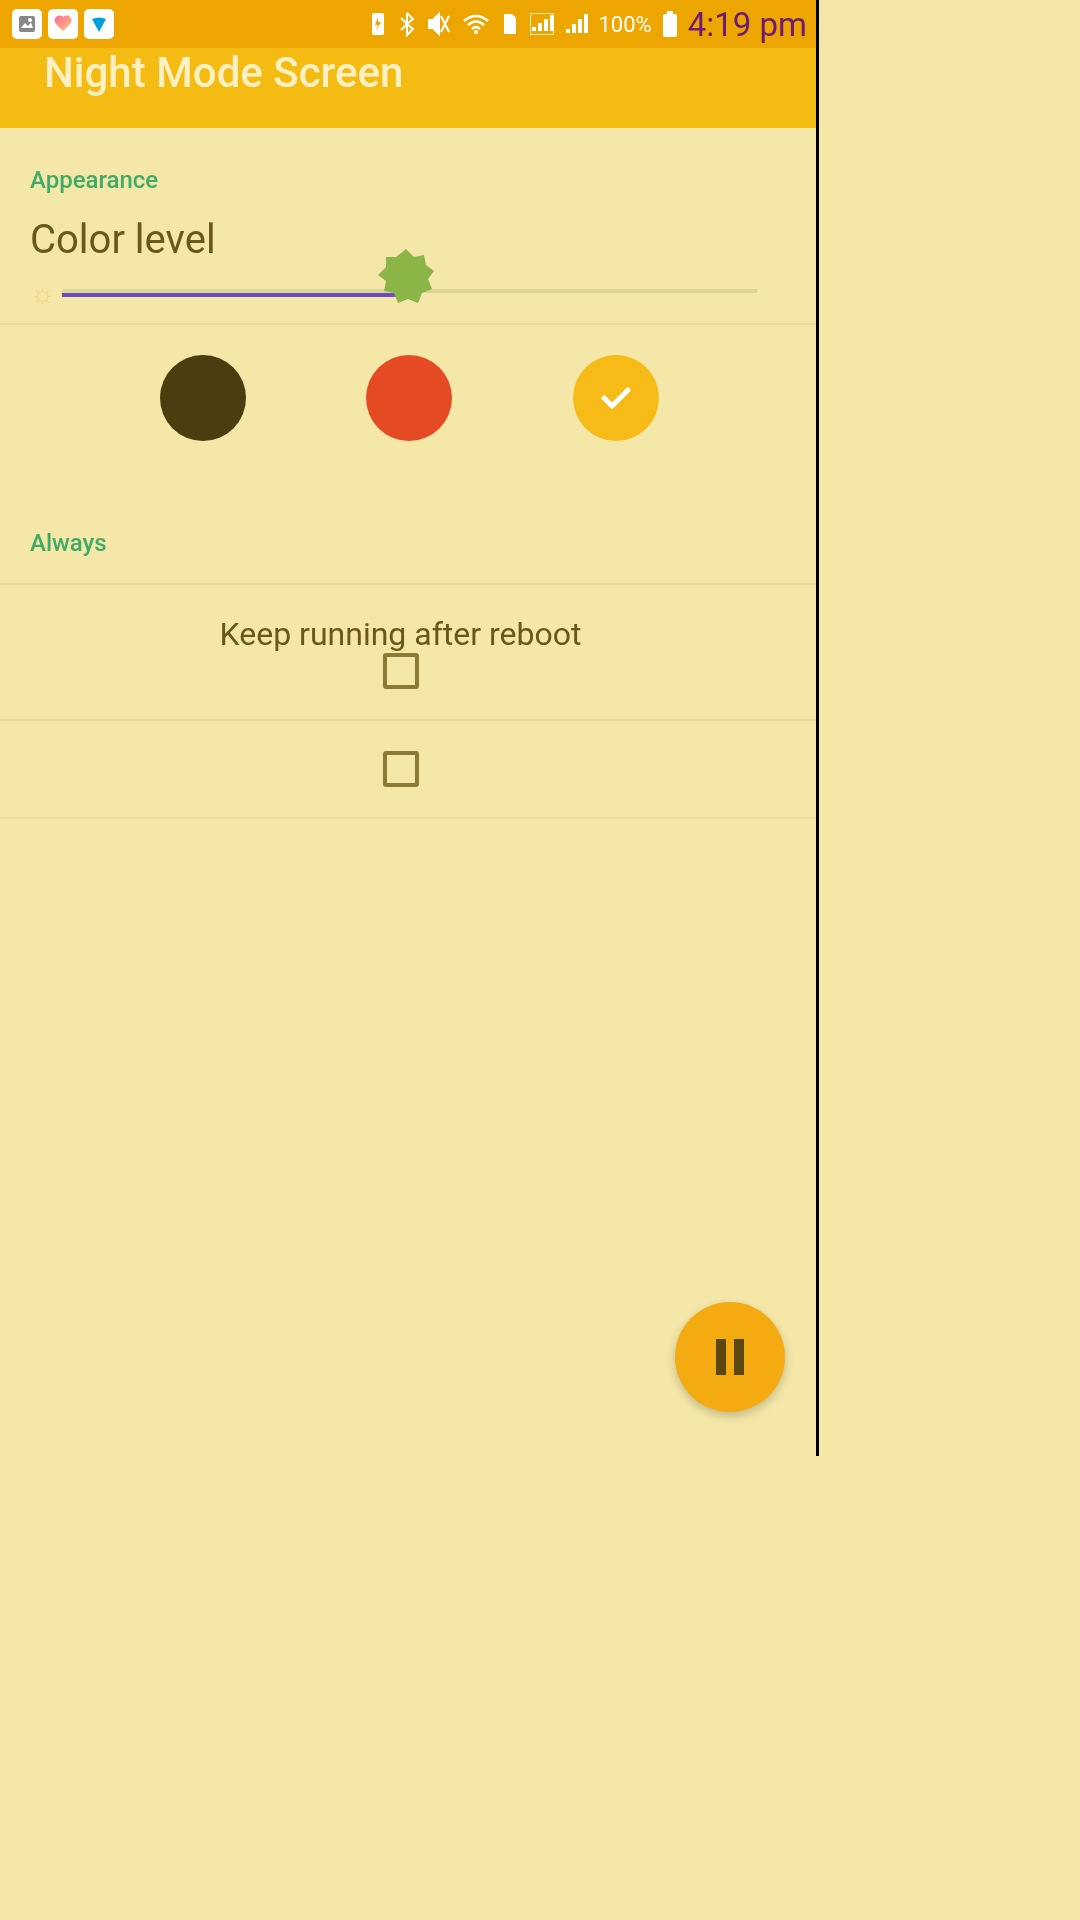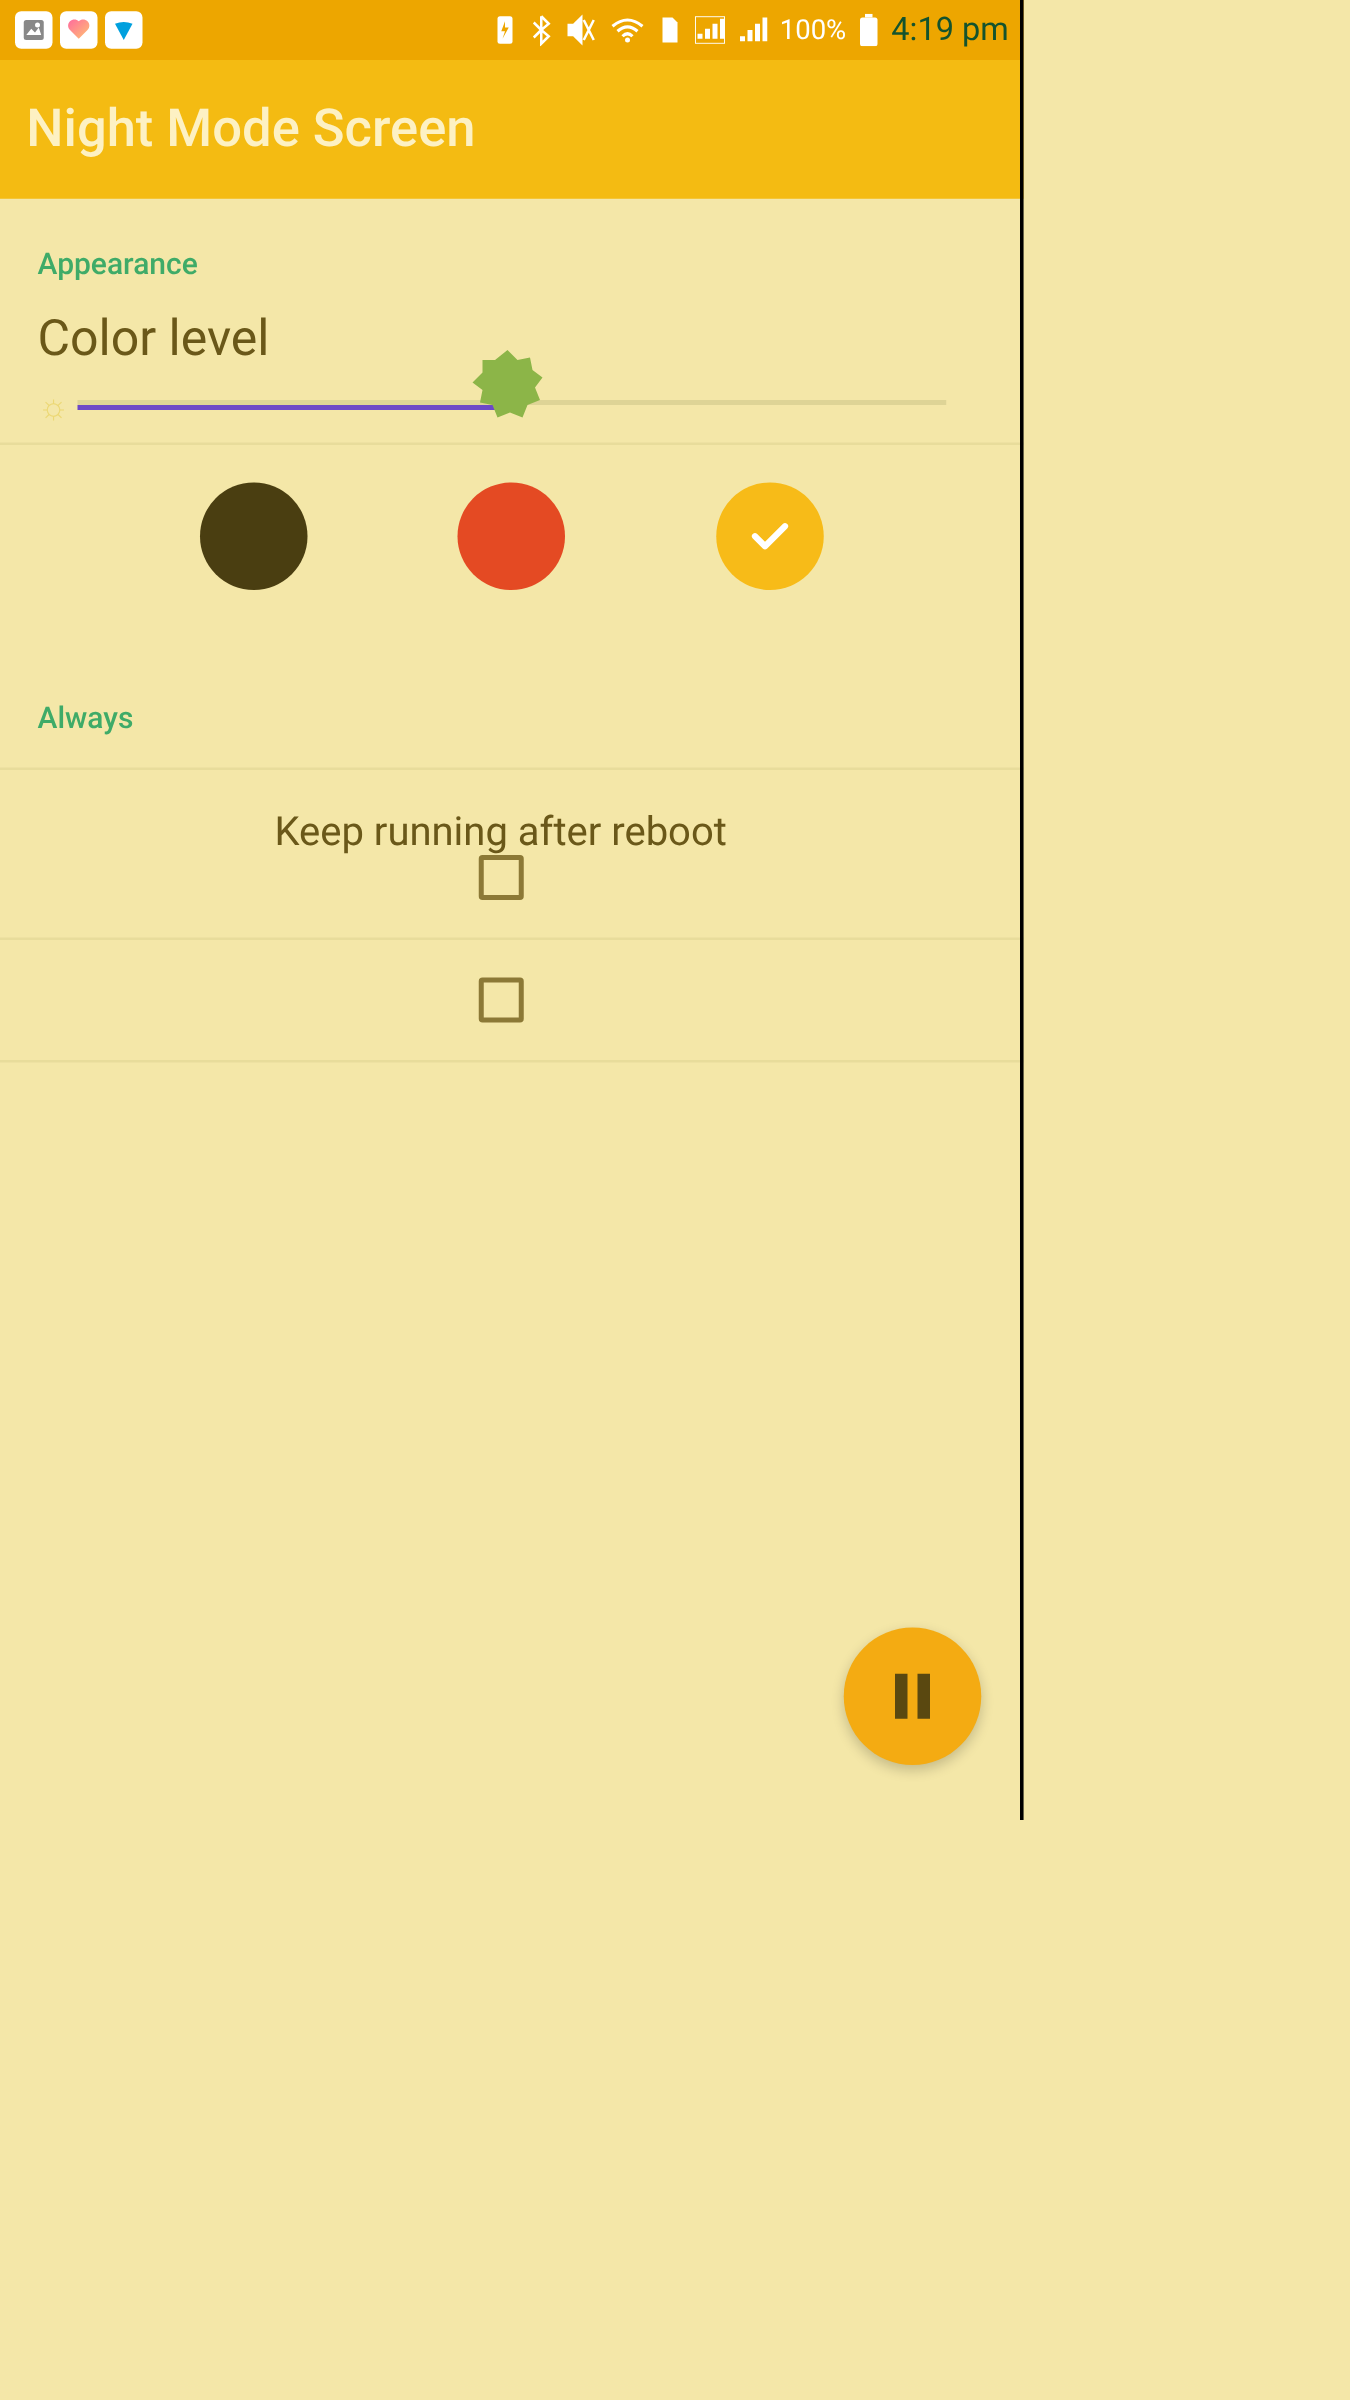--- a/index.html
+++ b/index.html
@@ -39,24 +39,23 @@
       width: 30px;
       height: 30px;
       background: #fff;
       border-radius: 5px;
       display: flex;
       align-items: center;
       justify-content: center;
     }
     .app-bar {
       background: #f4bb12;
-      height: 111px;
-      display: flex;
-      align-items: center;
-      padding-left: 21px;
+      height: 80px;
+      display: flex;
+      padding-left: 44px;
     }
     .app-bar-title {
       color: #fdf1c3;
       font-size: 42px;
       font-weight: 500;
     }
     .section-header {
       color: #3fab68;
       font-size: 24px;
       font-weight: 500;
@@ -139,22 +138,22 @@
       width: 110px;
       height: 110px;
       border-radius: 50%;
       background: #f4ab12;
       display: flex;
       align-items: center;
       justify-content: center;
       box-shadow: 0 4px 10px rgba(0,0,0,0.2);
     }
     .status-time {
-      font-size: 26px;
-      color: #14532d;
+      font-size: 33px;
+      color: #701a75;
     }
     .right-edge {
       position: absolute;
       top: 0;
       right: 0;
       width: 3px;
       height: 100%;
       background: #000;
     }
   </style>

